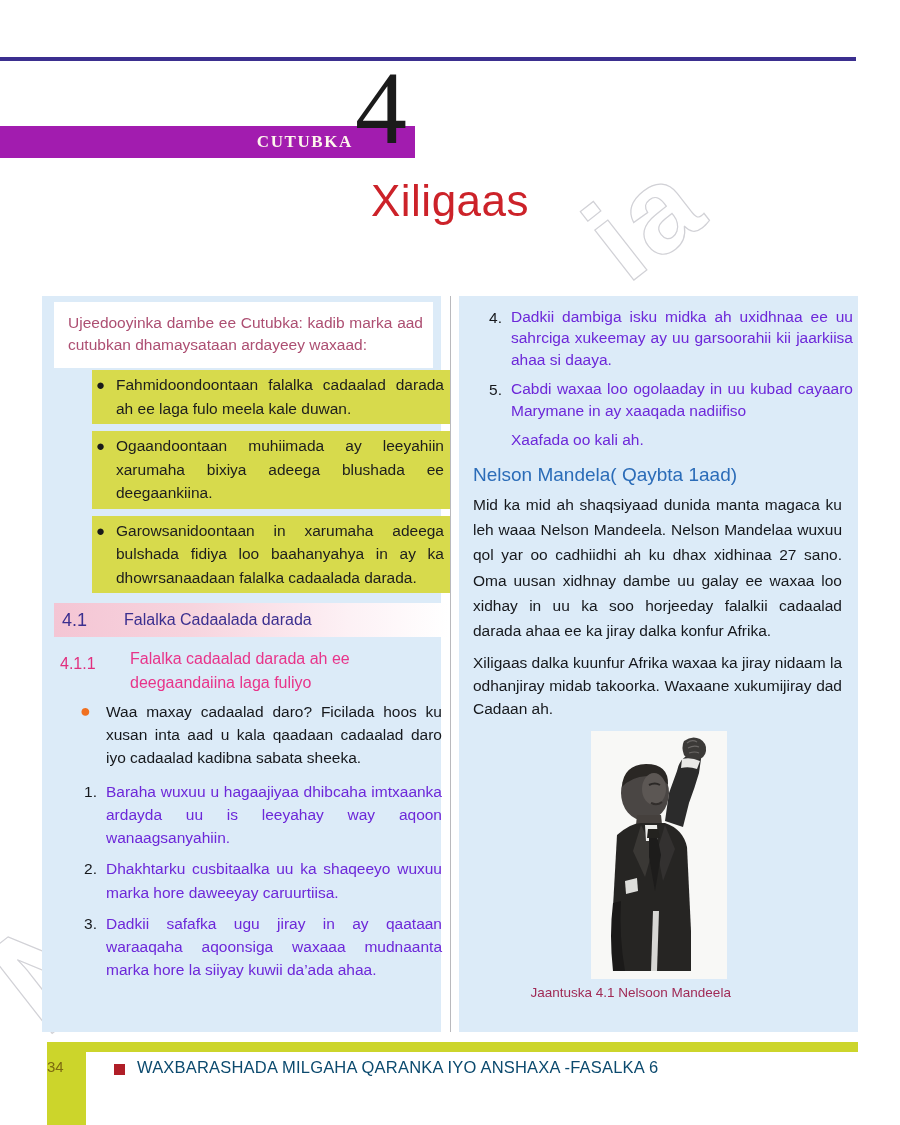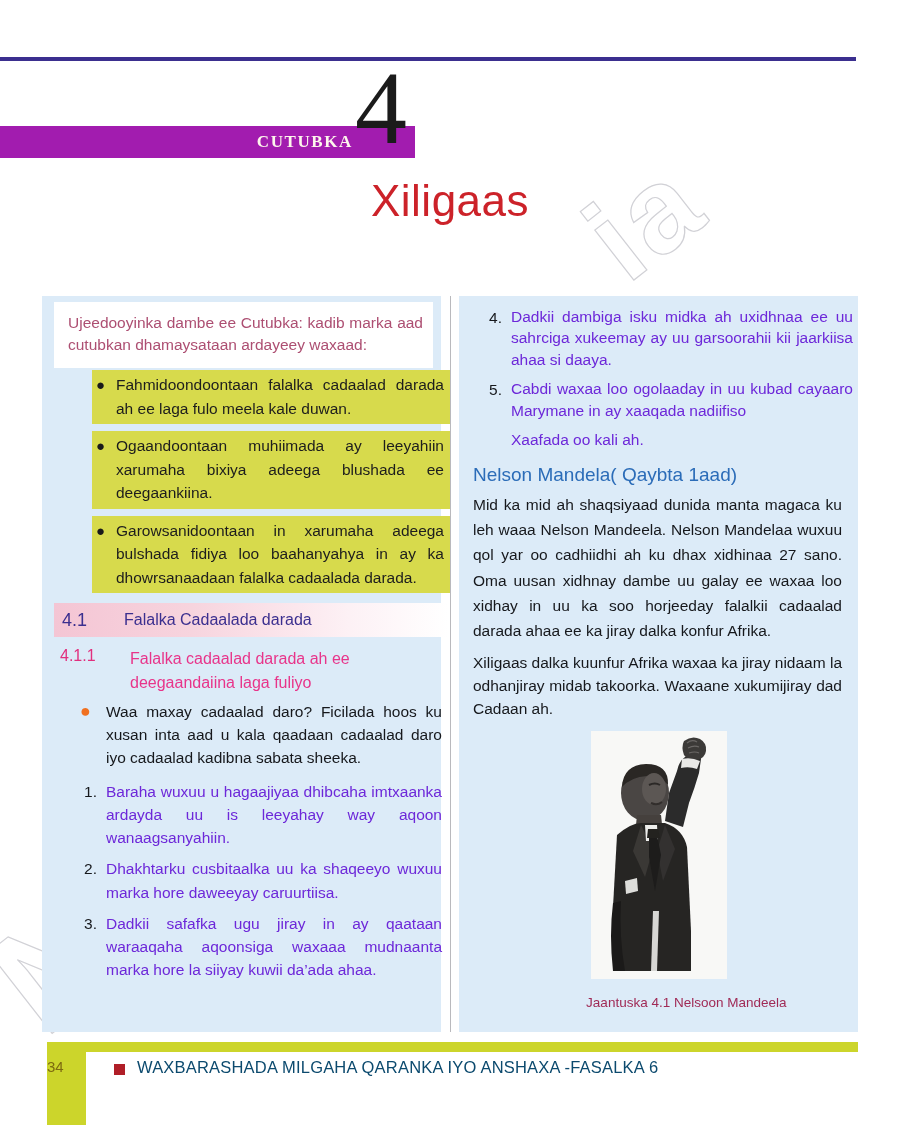--- a/index.html
+++ b/index.html
@@ -127,21 +127,21 @@
   }
   .h-41 .txt{
     color:#3b2f8f;font-size:16px;text-align:right;
   }
 
   
   .h-411{
     display:flex;margin:10px 0 6px 0;
   }
   .h-411 .num{
-    color:#e12f7e;font-size:16px;width:70px;margin-left:6px;flex:0 0 70px;
+    color:#e12f7e;font-size:16px;width:70px;margin-left:6px;flex:0 0 70px;margin-top:8px;
   }
   .h-411 .txt{
     color:#e8348a;font-size:16px;line-height:1.45;flex:1;padding-right:40px;
   }
 
   
   .dot-item{
     display:flex;margin:4px 0 10px 26px;width:362px;
   }
   .dot-item .dot{
@@ -183,22 +183,22 @@
   .figure{
     margin:10px auto 0 auto;
     width:136px;
   }
   .photo{
     width:136px;height:248px;
     background:#f7f7f5;
     position:relative;overflow:hidden;
   }
   .fig-caption{
-    margin-top:16px;
-    text-align:right;
+    margin-top:6px;
+    text-align:left;
     color:#a02a56;font-size:13.5px;
     white-space:nowrap;
     margin-left:-60px;width:256px;
   }
 
   
   .footer-bar{
     position:absolute;left:85px;top:1042px;width:773px;height:10px;
     background:#ccd52b;z-index:3;
   }

